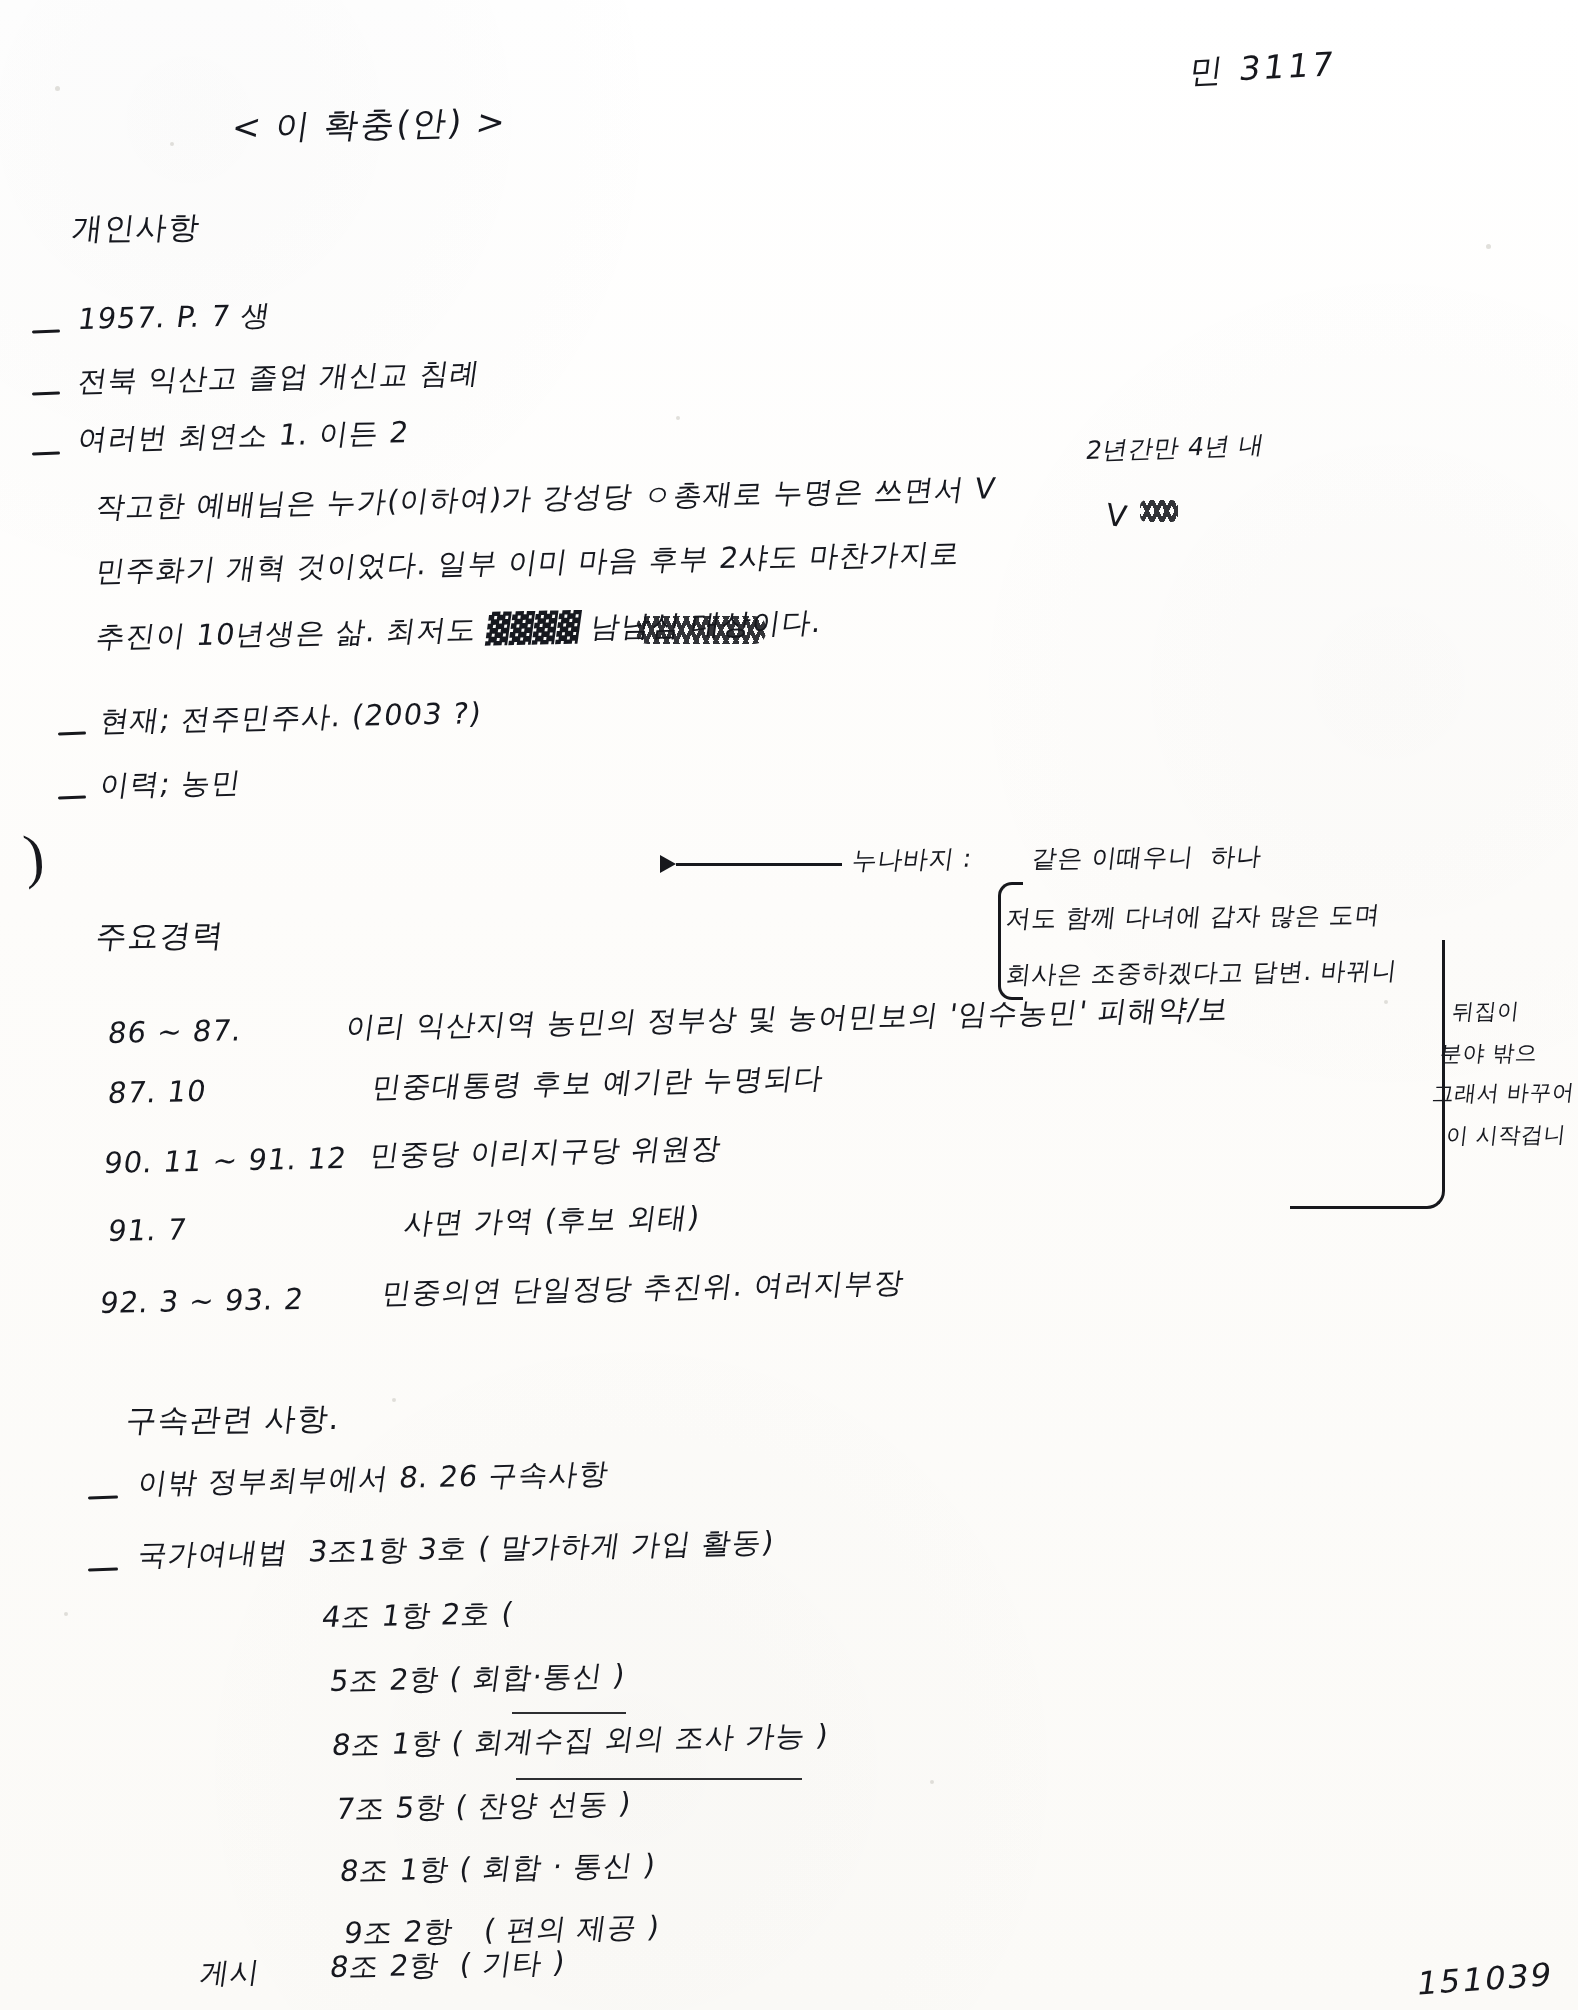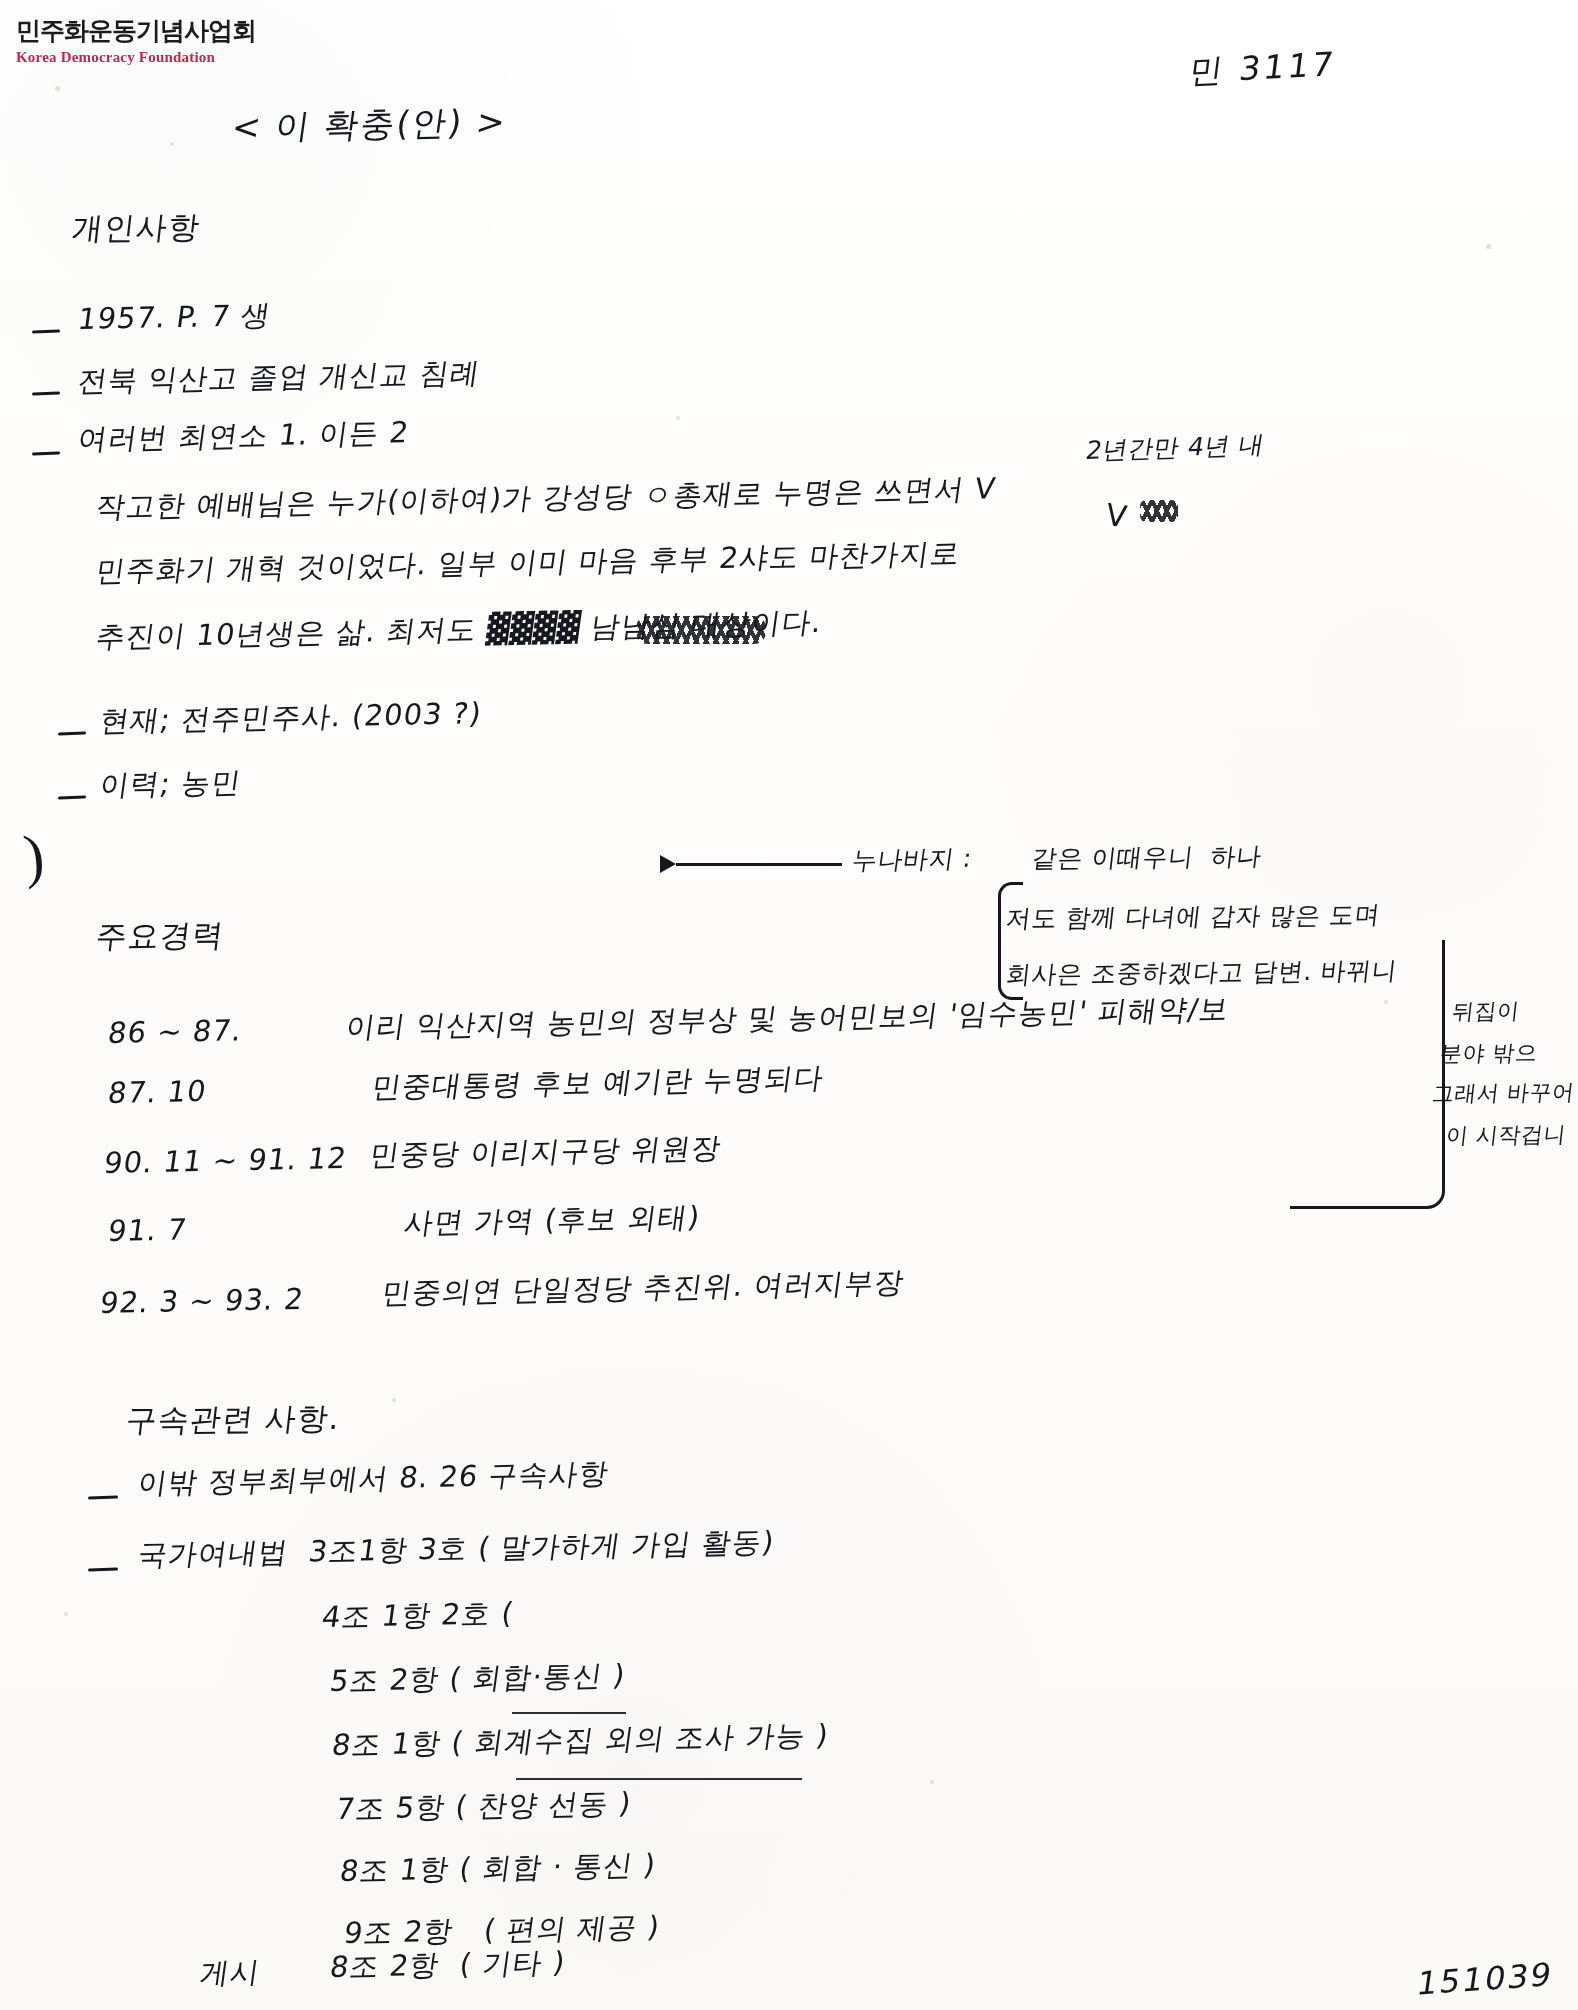--- a/index.html
+++ b/index.html
@@ -176,24 +176,20 @@
 
   <div class="speck" style="left:55px;top:86px;width:5px;height:5px;"></div>
   <div class="speck" style="left:170px;top:142px;width:4px;height:4px;"></div>
   <div class="speck" style="left:676px;top:416px;width:4px;height:4px;"></div>
   <div class="speck" style="left:1486px;top:244px;width:5px;height:5px;"></div>
   <div class="speck" style="left:1384px;top:1000px;width:4px;height:4px;"></div>
   <div class="speck" style="left:392px;top:1398px;width:4px;height:4px;"></div>
   <div class="speck" style="left:64px;top:1612px;width:4px;height:4px;"></div>
   <div class="speck" style="left:930px;top:1780px;width:4px;height:4px;"></div>
 
-  <div class="stamp">
-    <div class="stamp-kr">민주화운동기념사업회</div>
-    <div class="stamp-en">Korea Democracy Foundation</div>
-  </div>
 
   <div class="top-right-code" style="left:1190px;top:46px;">민 3117</div>
 
   <div class="hw sk t-title" style="left:232px;top:110px;">&lt; 이 확충(안) &gt;</div>
 
   <div class="hw sk2 t-head" style="left:72px;top:212px;">개인사항</div>
 
   <div class="dash" style="left:32px;top:330px;width:28px;"></div>
   <div class="hw sk t-body" style="left:78px;top:304px;">1957. P. 7 생</div>
 

